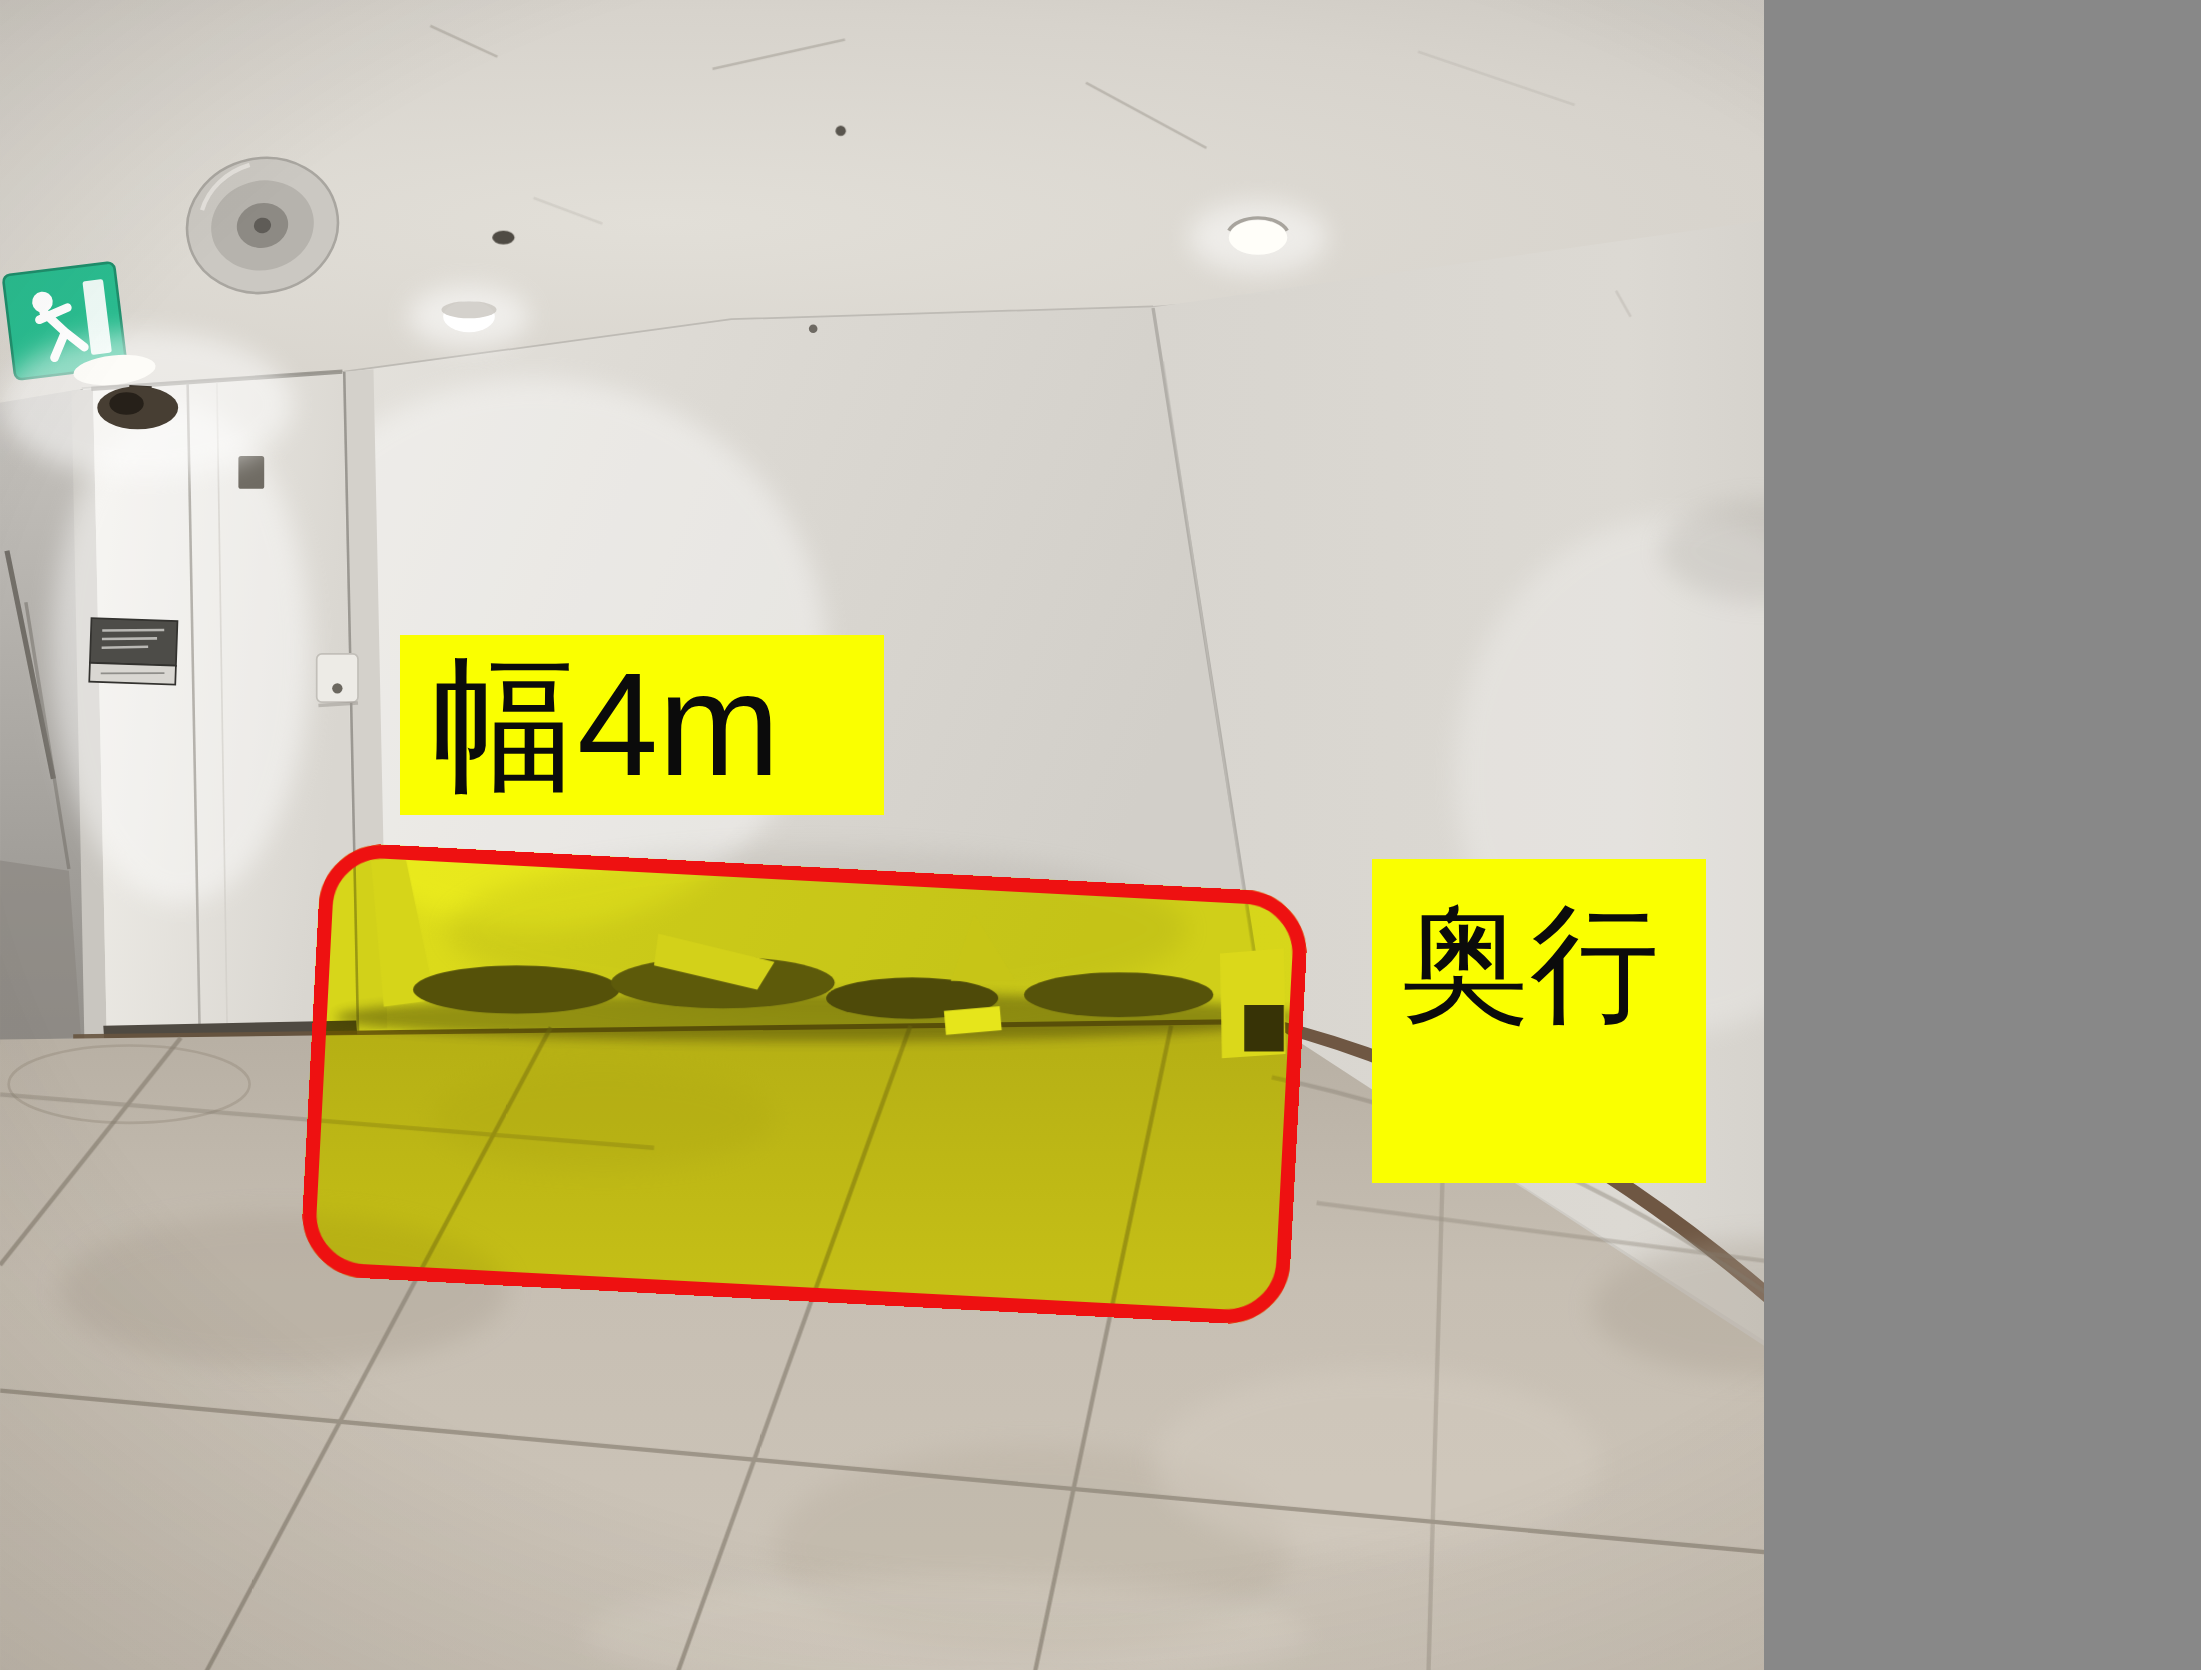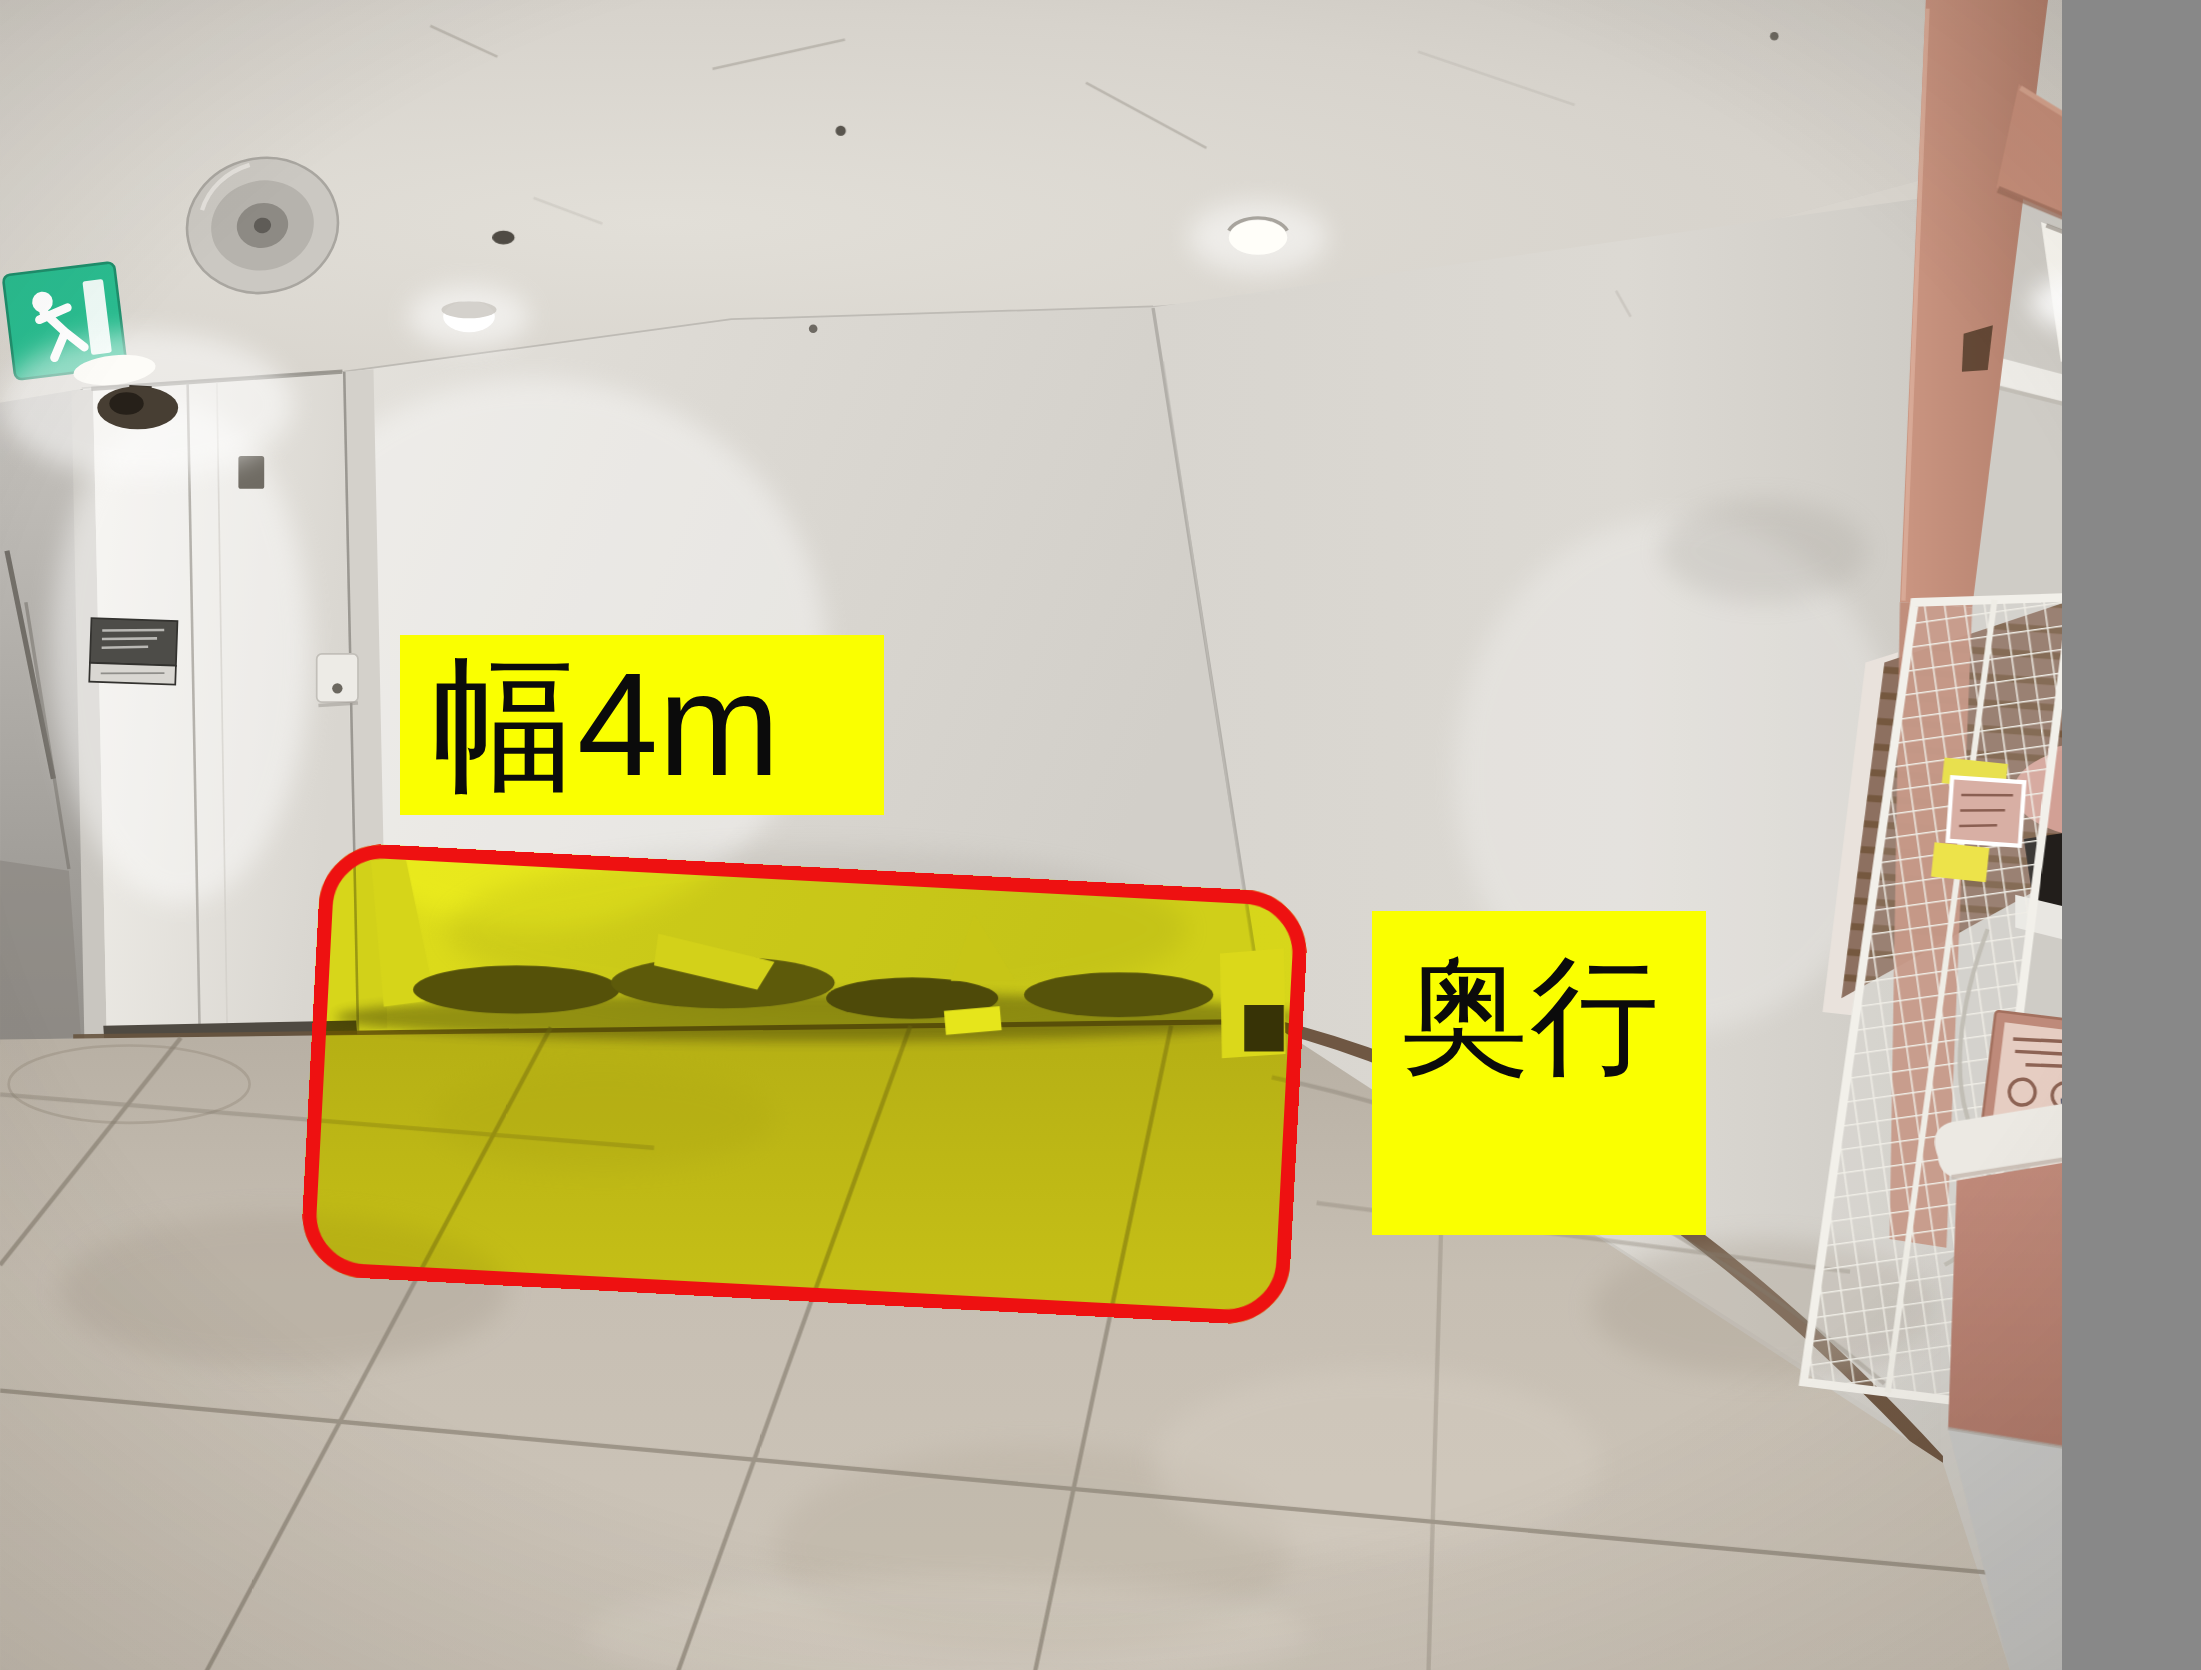--- a/index.html
+++ b/index.html
@@ -1,28 +1,28 @@
 <!DOCTYPE html>
 <html lang="ja" style="font-size:13.8px"><head>
 <meta charset="utf-8">
 <style>
   html,body{margin:0;padding:0;background:#888;}
-  .page{position:relative;width:2062px;height:1671px;overflow:hidden;background:#cfccc6;
+  .page{position:relative;width:1764px;height:1671px;overflow:hidden;background:#cfccc6;
         font-family:"Liberation Sans","DejaVu Sans",sans-serif;}
   .photo-svg{position:absolute;left:0;top:0;width:2202px;height:1671px;display:block;}
   .hl-fill{position:absolute;left:310px;top:867px;width:989px;height:434px;
            border-radius:64px;background:#fdff00;mix-blend-mode:multiply;opacity:.88;
            transform:rotate(3deg);}
   .hl-border{position:absolute;left:310px;top:867px;width:989px;height:434px;
            border-radius:64px;border:14.6px solid #ee1111;box-sizing:border-box;
            transform:rotate(3deg);}
   .anno-label{position:absolute;background:#faff00;color:#0b0b0b;font-weight:400;}
   #width-label{left:400px;top:635px;width:484px;height:180px;font-size:146px;
            line-height:180px;padding-left:31px;box-sizing:border-box;white-space:nowrap;}
-  #depth-label{left:1372px;top:911px;width:334px;height:324px;font-size:129px;
+  #depth-label{left:1372px;top:859px;width:334px;height:324px;font-size:129px;
            line-height:1.22;padding:26px 0 4px 29px;box-sizing:border-box;}
   #depth-label span{display:block;}
 </style>
 </head>
 <body>
 
 <div class="page">
 
 <svg class="photo-svg" viewBox="0 0 2559 1942" xmlns="http://www.w3.org/2000/svg">
   <defs>

